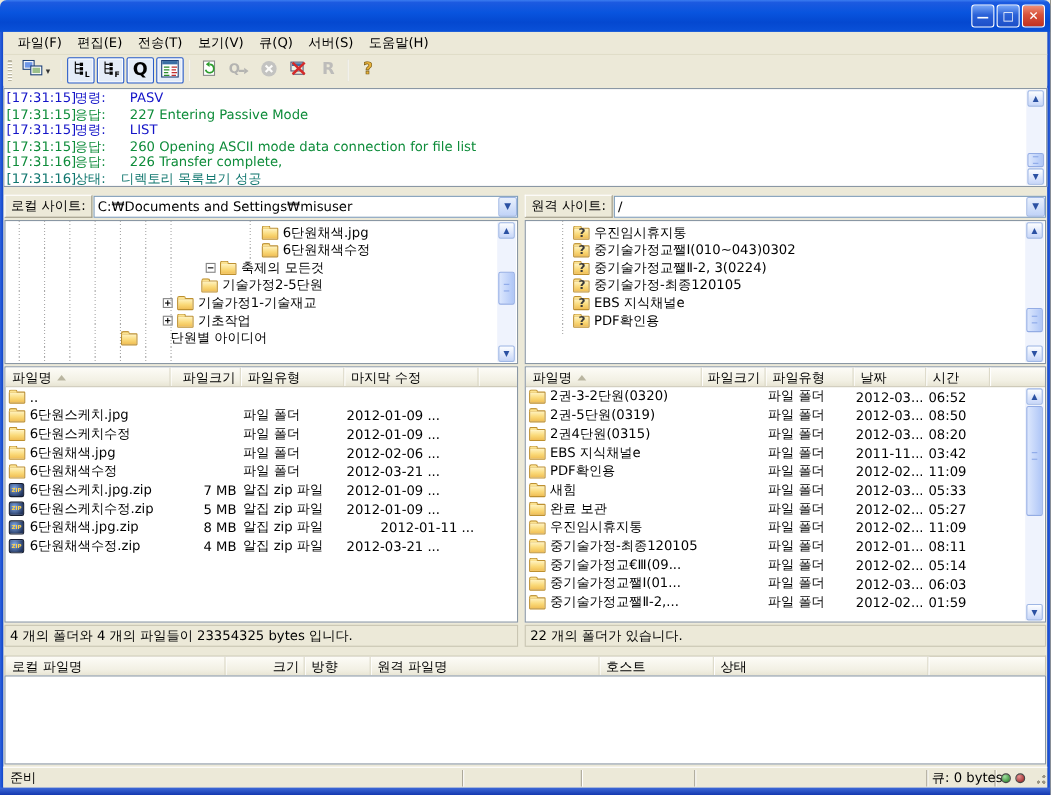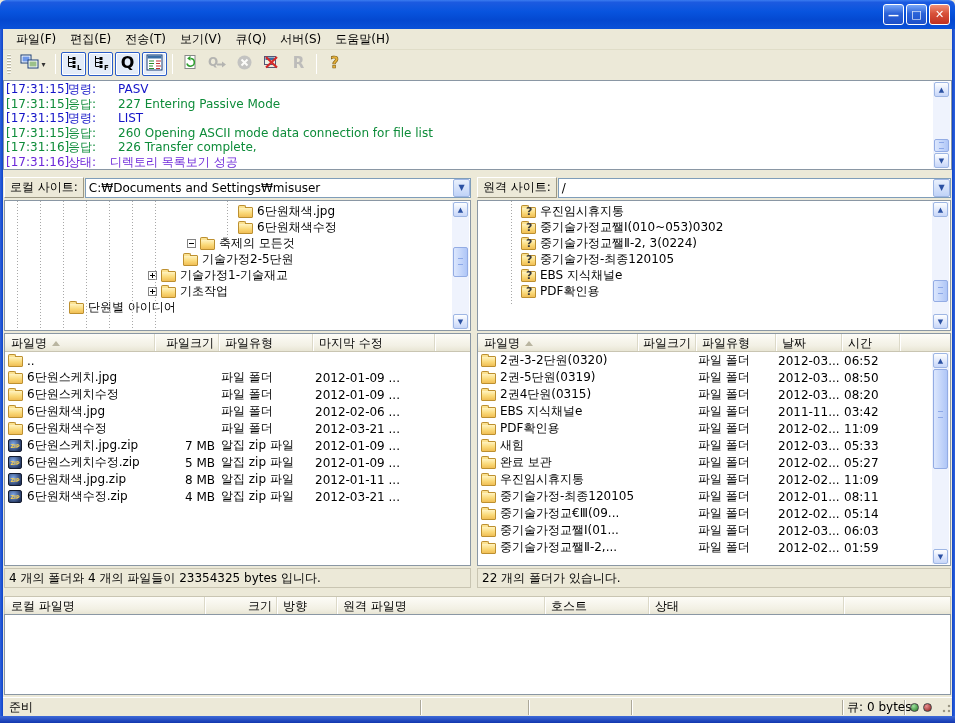--- a/index.html
+++ b/index.html
@@ -45,21 +45,21 @@
 
   
   .log{position:absolute;left:3px;top:80px;width:949px;height:90px;background:#fff;
     border:1px solid #8A97A4;overflow:hidden;}
   .loglines{position:absolute;left:2px;top:1px;right:18px;font-size:12px;line-height:14.5px;white-space:nowrap;}
   .logline .lt{display:inline-block;width:62px;}
   .logline .ll{display:inline-block;width:40px;}
   .logline .lm{padding-left:10px;}
   .logline.command{color:#1414C8;}
   .logline.response{color:#0E8C3A;}
-  .logline.status{color:#6d28d9;}
+  .logline.status{color:#0f766e;}
   .logline.status .lm{padding-left:2px;}
 
   
   .sitebar{position:absolute;top:177px;height:21px;display:flex;align-items:center;font-size:12px;}
   .sitebar.left{left:4px;width:467px;} .sitebar.right{left:477px;width:474px;}
   .sb-label{padding:1px 5px;border:1px solid;border-color:#fff #9C9884 #9C9884 #fff;background:#ECE9D8;white-space:nowrap;}
   .combo{flex:1;height:20px;background:#fff;border:1px solid #7F9DB9;display:flex;align-items:center;margin-left:1px;}
   .combo-text{flex:1;padding:0 3px;font-size:12px;white-space:nowrap;overflow:hidden;}
   .combo-btn{width:17px;height:18px;margin:0;border:1px solid #9EB6E4;border-radius:2px;
     background:linear-gradient(#E9F0FC,#C0D3F8);color:#2B51A3;font-size:8px;
@@ -324,21 +324,21 @@
         <div class="trow" style="padding-left: 143px;">
           <span class="exp plus"></span>
           <span class="folder"></span>
           <span>기술가정1-기술재교</span>
         </div>
         <div class="trow" style="padding-left: 143px;">
           <span class="exp plus"></span>
           <span class="folder"></span>
           <span>기초작업</span>
         </div>
-        <div class="trow" style="padding-left: 64px;">
+        <div class="trow" style="padding-left: 105px; gap: 26px;">
           <span class="folder"></span>
           <span>단원별 아이디어</span>
         </div>
       </div>
   <span class="guide" style="left: 12px; height: 128px;"></span>
       <span class="guide" style="left: 35px; height: 128px;"></span>
       <span class="guide" style="left: 58px; height: 128px;"></span>
       <span class="guide" style="left: 81px; height: 128px;"></span>
       <span class="guide" style="left: 104px; height: 128px;"></span>
       <span class="guide" style="left: 127px; height: 128px;"></span>
@@ -351,21 +351,21 @@
       </div>
     </div>
   <div class="tree right" id="rtree">
     <div class="treerows" id="rtreerows">
         <div class="trow rstub" style="padding-left: 43px;">
           <span class="folder qmark"></span>
           <span>우진임시휴지통</span>
         </div>
         <div class="trow rstub" style="padding-left: 43px;">
           <span class="folder qmark"></span>
-          <span>중기술가정교쨀Ⅰ(010~053)0302</span>
+          <span>중기술가정교쨀Ⅰ(010~043)0302</span>
         </div>
         <div class="trow rstub" style="padding-left: 43px;">
           <span class="folder qmark"></span>
           <span>중기술가정교쨀Ⅱ-2, 3(0224)</span>
         </div>
         <div class="trow rstub" style="padding-left: 43px;">
           <span class="folder qmark"></span>
           <span>중기술가정-최종120105</span>
         </div>
         <div class="trow rstub" style="padding-left: 43px;">
@@ -511,21 +511,21 @@
           <span class="lcell name" style="width: 150px;">
             <span class="zipic"></span>
             <span>6단원채색.jpg.zip</span>
           </span>
           <span class="lcell r" style="width: 64px;">
             <span>8 MB</span>
           </span>
           <span class="lcell" style="width: 94px;">
             <span>알집 zip 파일</span>
           </span>
-          <span class="lcell" style="width: 122px;">
+          <span class="lcell" style="width: 122px; justify-content: flex-end;">
             <span>2012-01-11 ...</span>
           </span>
         </div>
         <div class="lrow">
           <span class="lcell name" style="width: 150px;">
             <span class="zipic"></span>
             <span>6단원채색수정.zip</span>
           </span>
           <span class="lcell r" style="width: 64px;">
             <span>4 MB</span>

